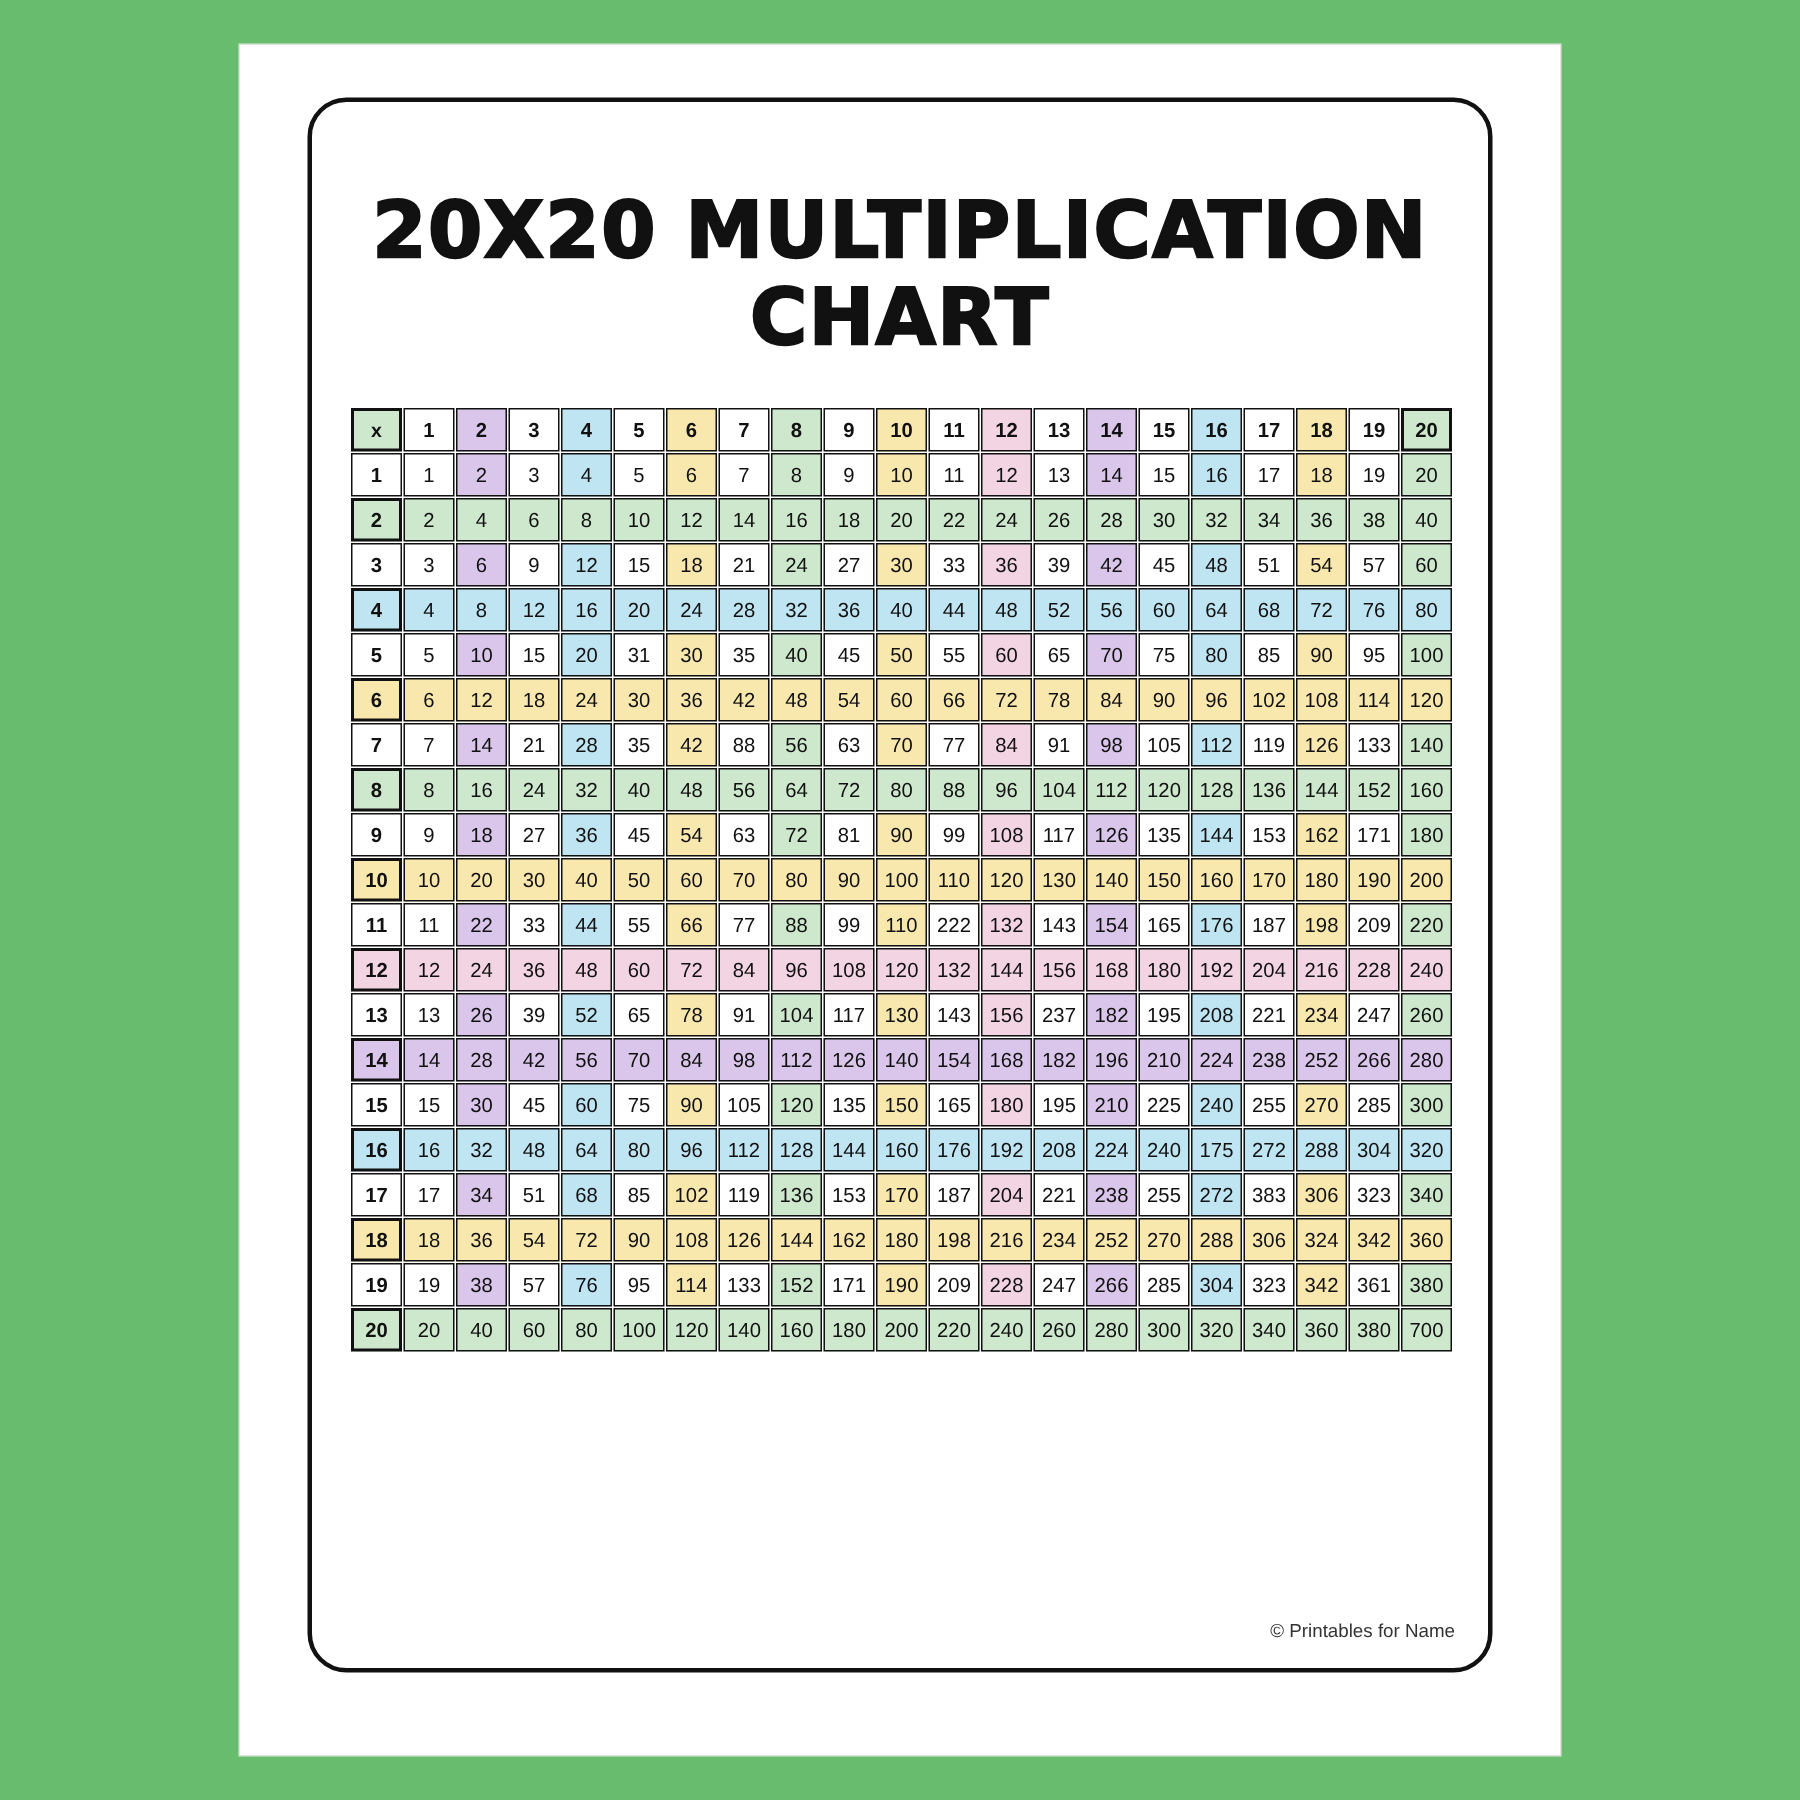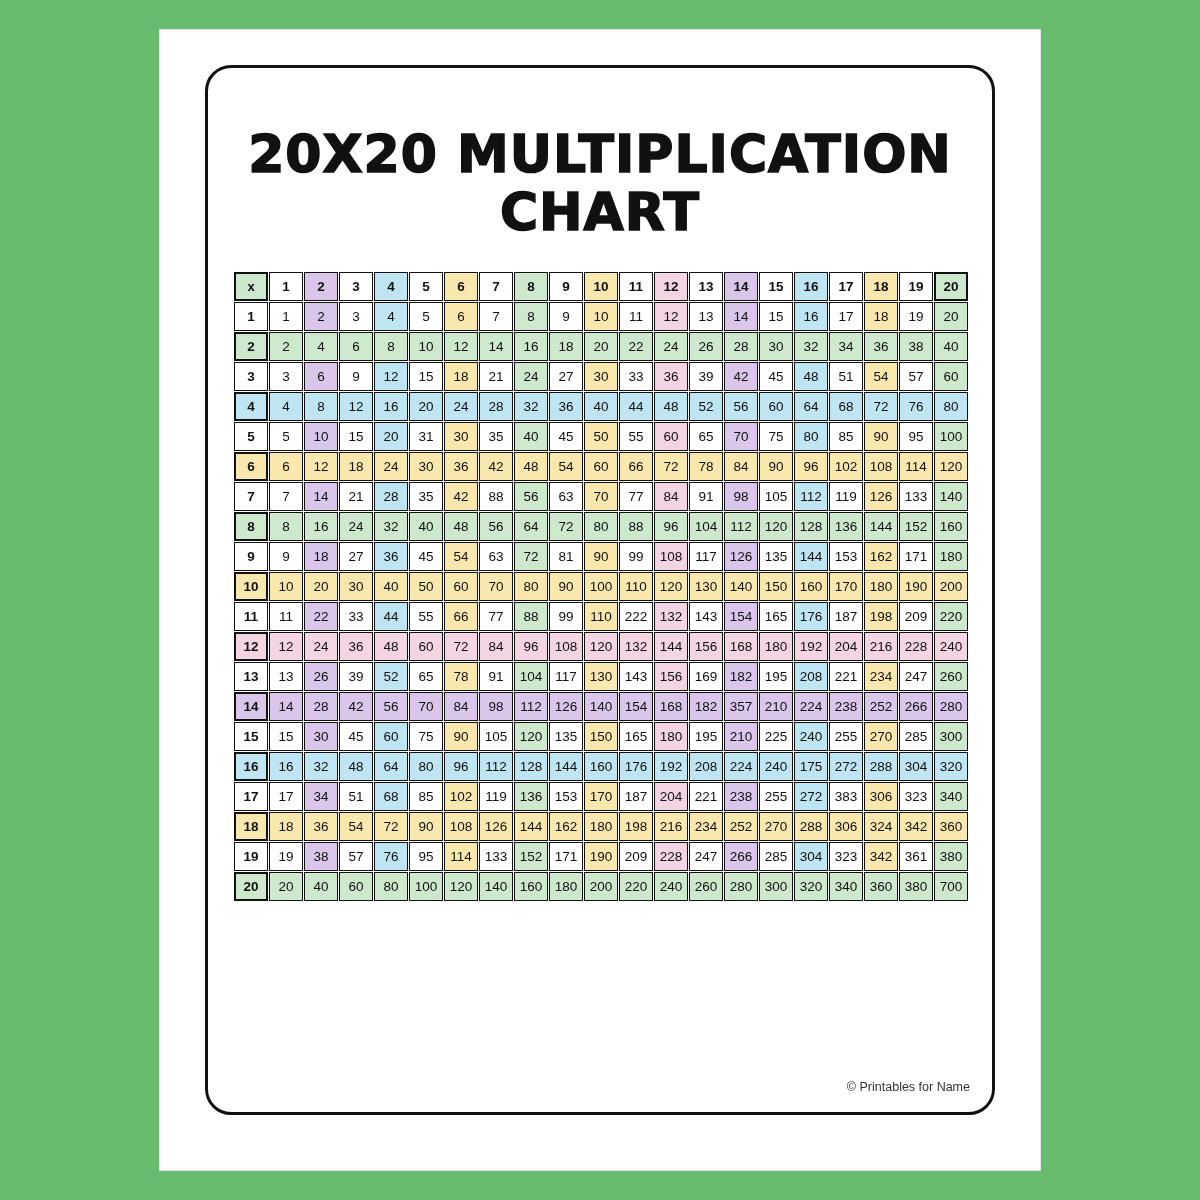--- a/index.html
+++ b/index.html
@@ -445,21 +445,21 @@
             <td style="background: rgb(255, 255, 255);">39</td>
             <td style="background: rgb(191, 228, 242);">52</td>
             <td style="background: rgb(255, 255, 255);">65</td>
             <td style="background: rgb(249, 232, 174);">78</td>
             <td style="background: rgb(255, 255, 255);">91</td>
             <td style="background: rgb(205, 232, 205);">104</td>
             <td style="background: rgb(255, 255, 255);">117</td>
             <td style="background: rgb(249, 232, 174);">130</td>
             <td style="background: rgb(255, 255, 255);">143</td>
             <td style="background: rgb(243, 212, 227);">156</td>
-            <td style="background: rgb(255, 255, 255);">169</td>
+            <td style="background: rgb(255, 255, 255);">237</td>
             <td style="background: rgb(217, 198, 234);">182</td>
             <td style="background: rgb(255, 255, 255);">195</td>
             <td style="background: rgb(191, 228, 242);">208</td>
             <td style="background: rgb(255, 255, 255);">221</td>
             <td style="background: rgb(249, 232, 174);">234</td>
             <td style="background: rgb(255, 255, 255);">247</td>
             <td style="background: rgb(205, 232, 205);">260</td>
           </tr>
           <tr>
             <td class="hdr thick" style="background: rgb(217, 198, 234);">14</td>
@@ -469,21 +469,21 @@
             <td style="background: rgb(217, 198, 234);">56</td>
             <td style="background: rgb(217, 198, 234);">70</td>
             <td style="background: rgb(217, 198, 234);">84</td>
             <td style="background: rgb(217, 198, 234);">98</td>
             <td style="background: rgb(217, 198, 234);">112</td>
             <td style="background: rgb(217, 198, 234);">126</td>
             <td style="background: rgb(217, 198, 234);">140</td>
             <td style="background: rgb(217, 198, 234);">154</td>
             <td style="background: rgb(217, 198, 234);">168</td>
             <td style="background: rgb(217, 198, 234);">182</td>
-            <td style="background: rgb(217, 198, 234);">357</td>
+            <td style="background: rgb(217, 198, 234);">196</td>
             <td style="background: rgb(217, 198, 234);">210</td>
             <td style="background: rgb(217, 198, 234);">224</td>
             <td style="background: rgb(217, 198, 234);">238</td>
             <td style="background: rgb(217, 198, 234);">252</td>
             <td style="background: rgb(217, 198, 234);">266</td>
             <td style="background: rgb(217, 198, 234);">280</td>
           </tr>
           <tr>
             <td class="hdr" style="background: rgb(255, 255, 255);">15</td>
             <td style="background: rgb(255, 255, 255);">15</td>

